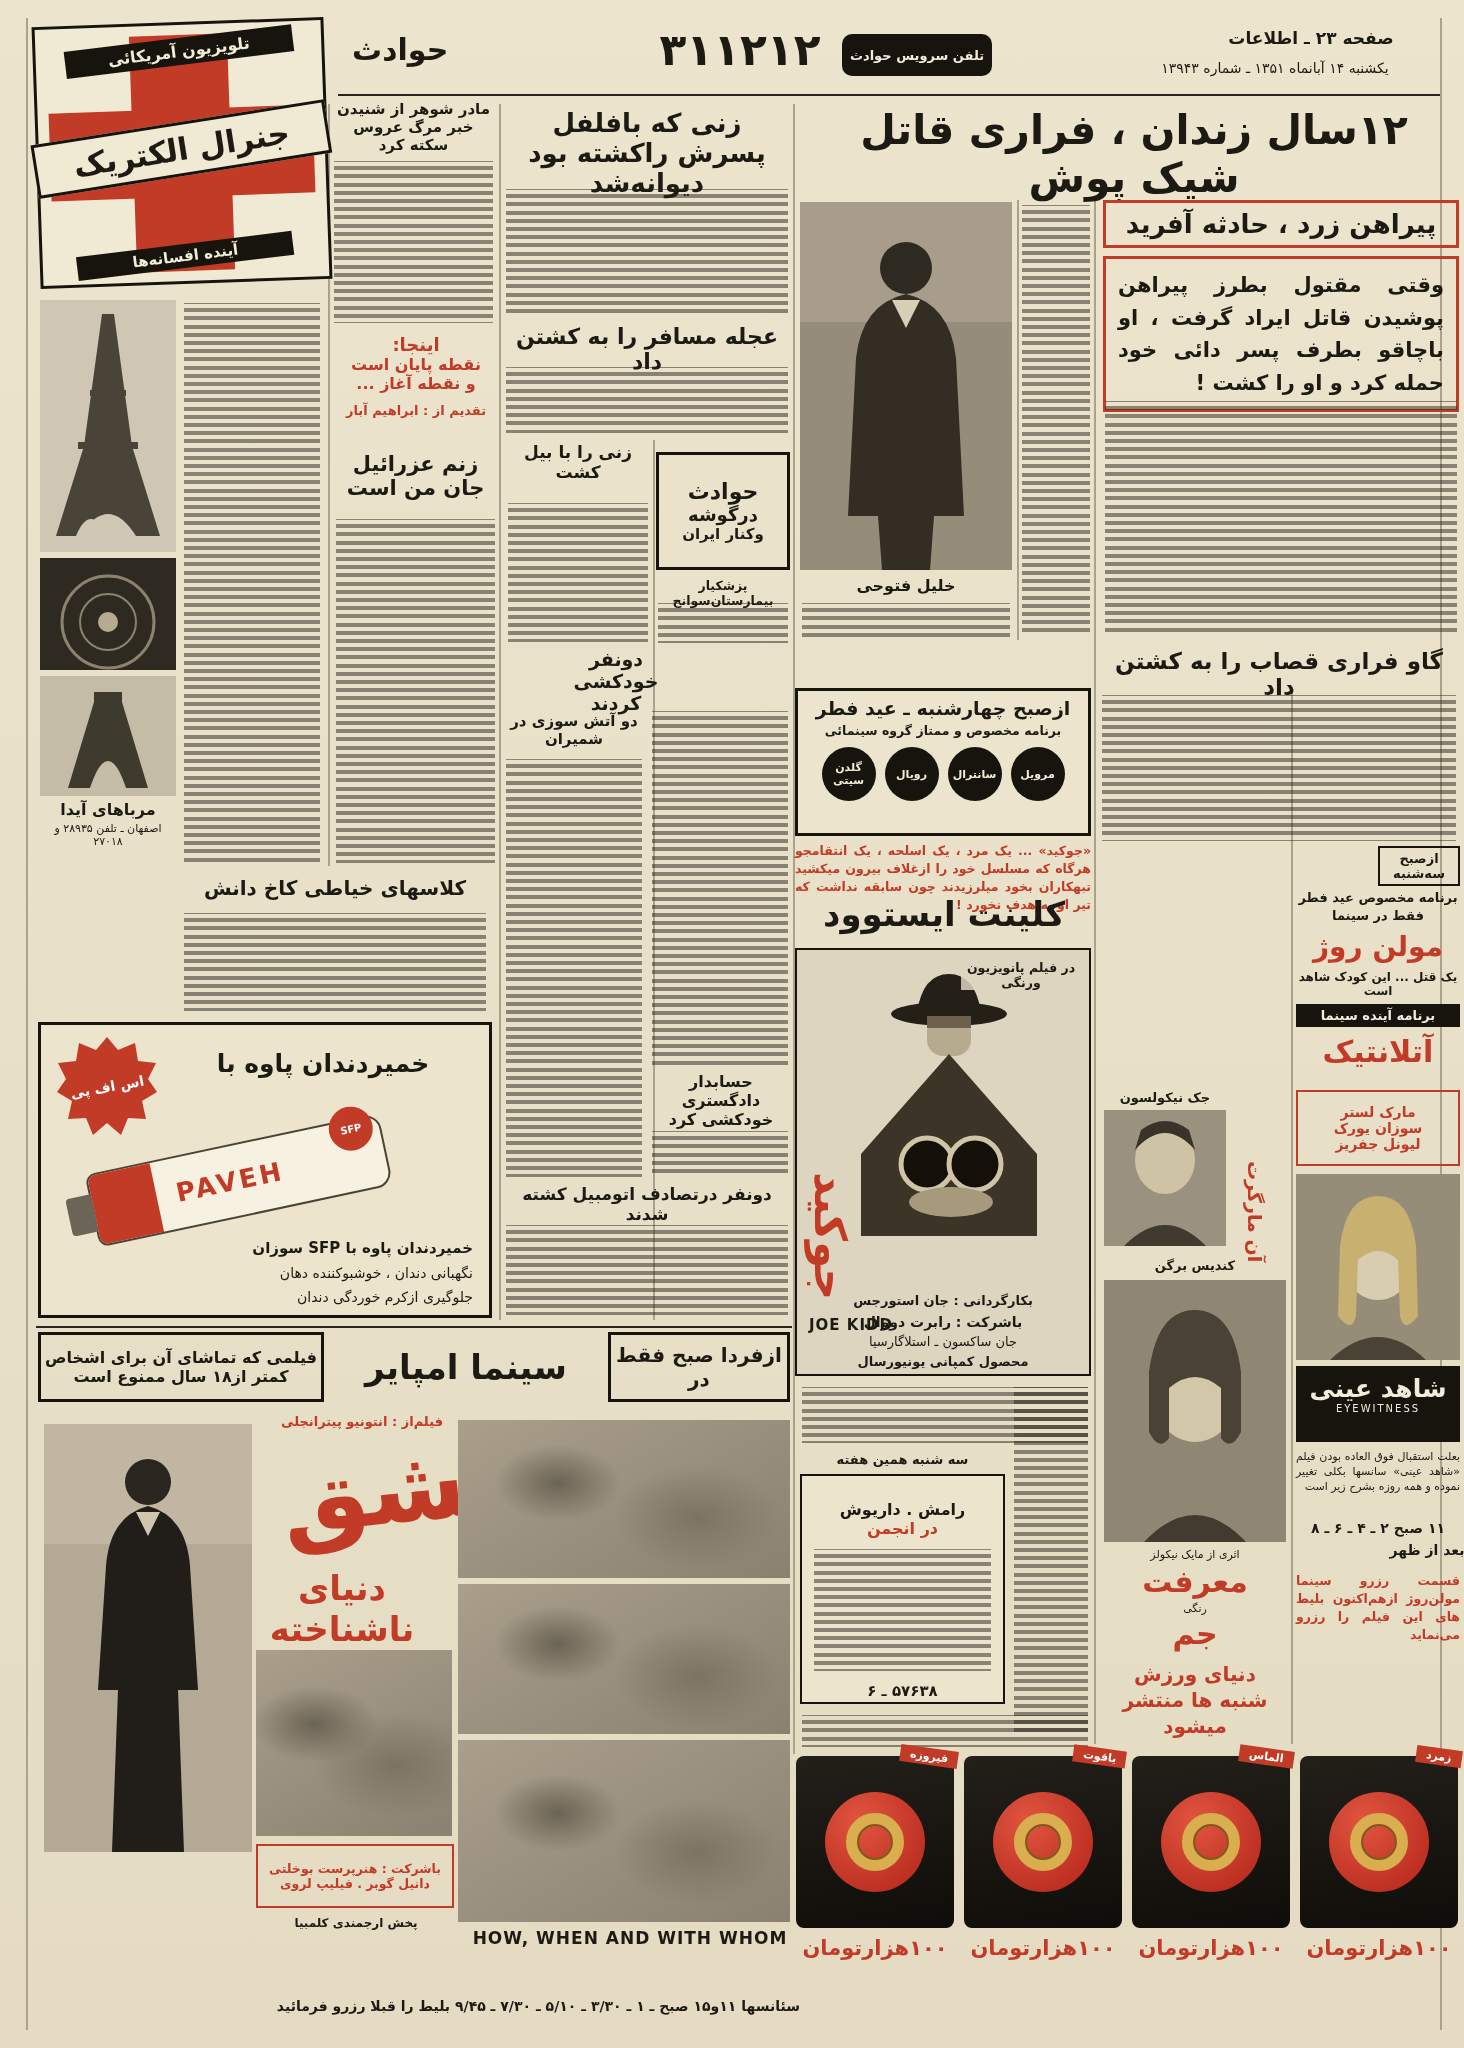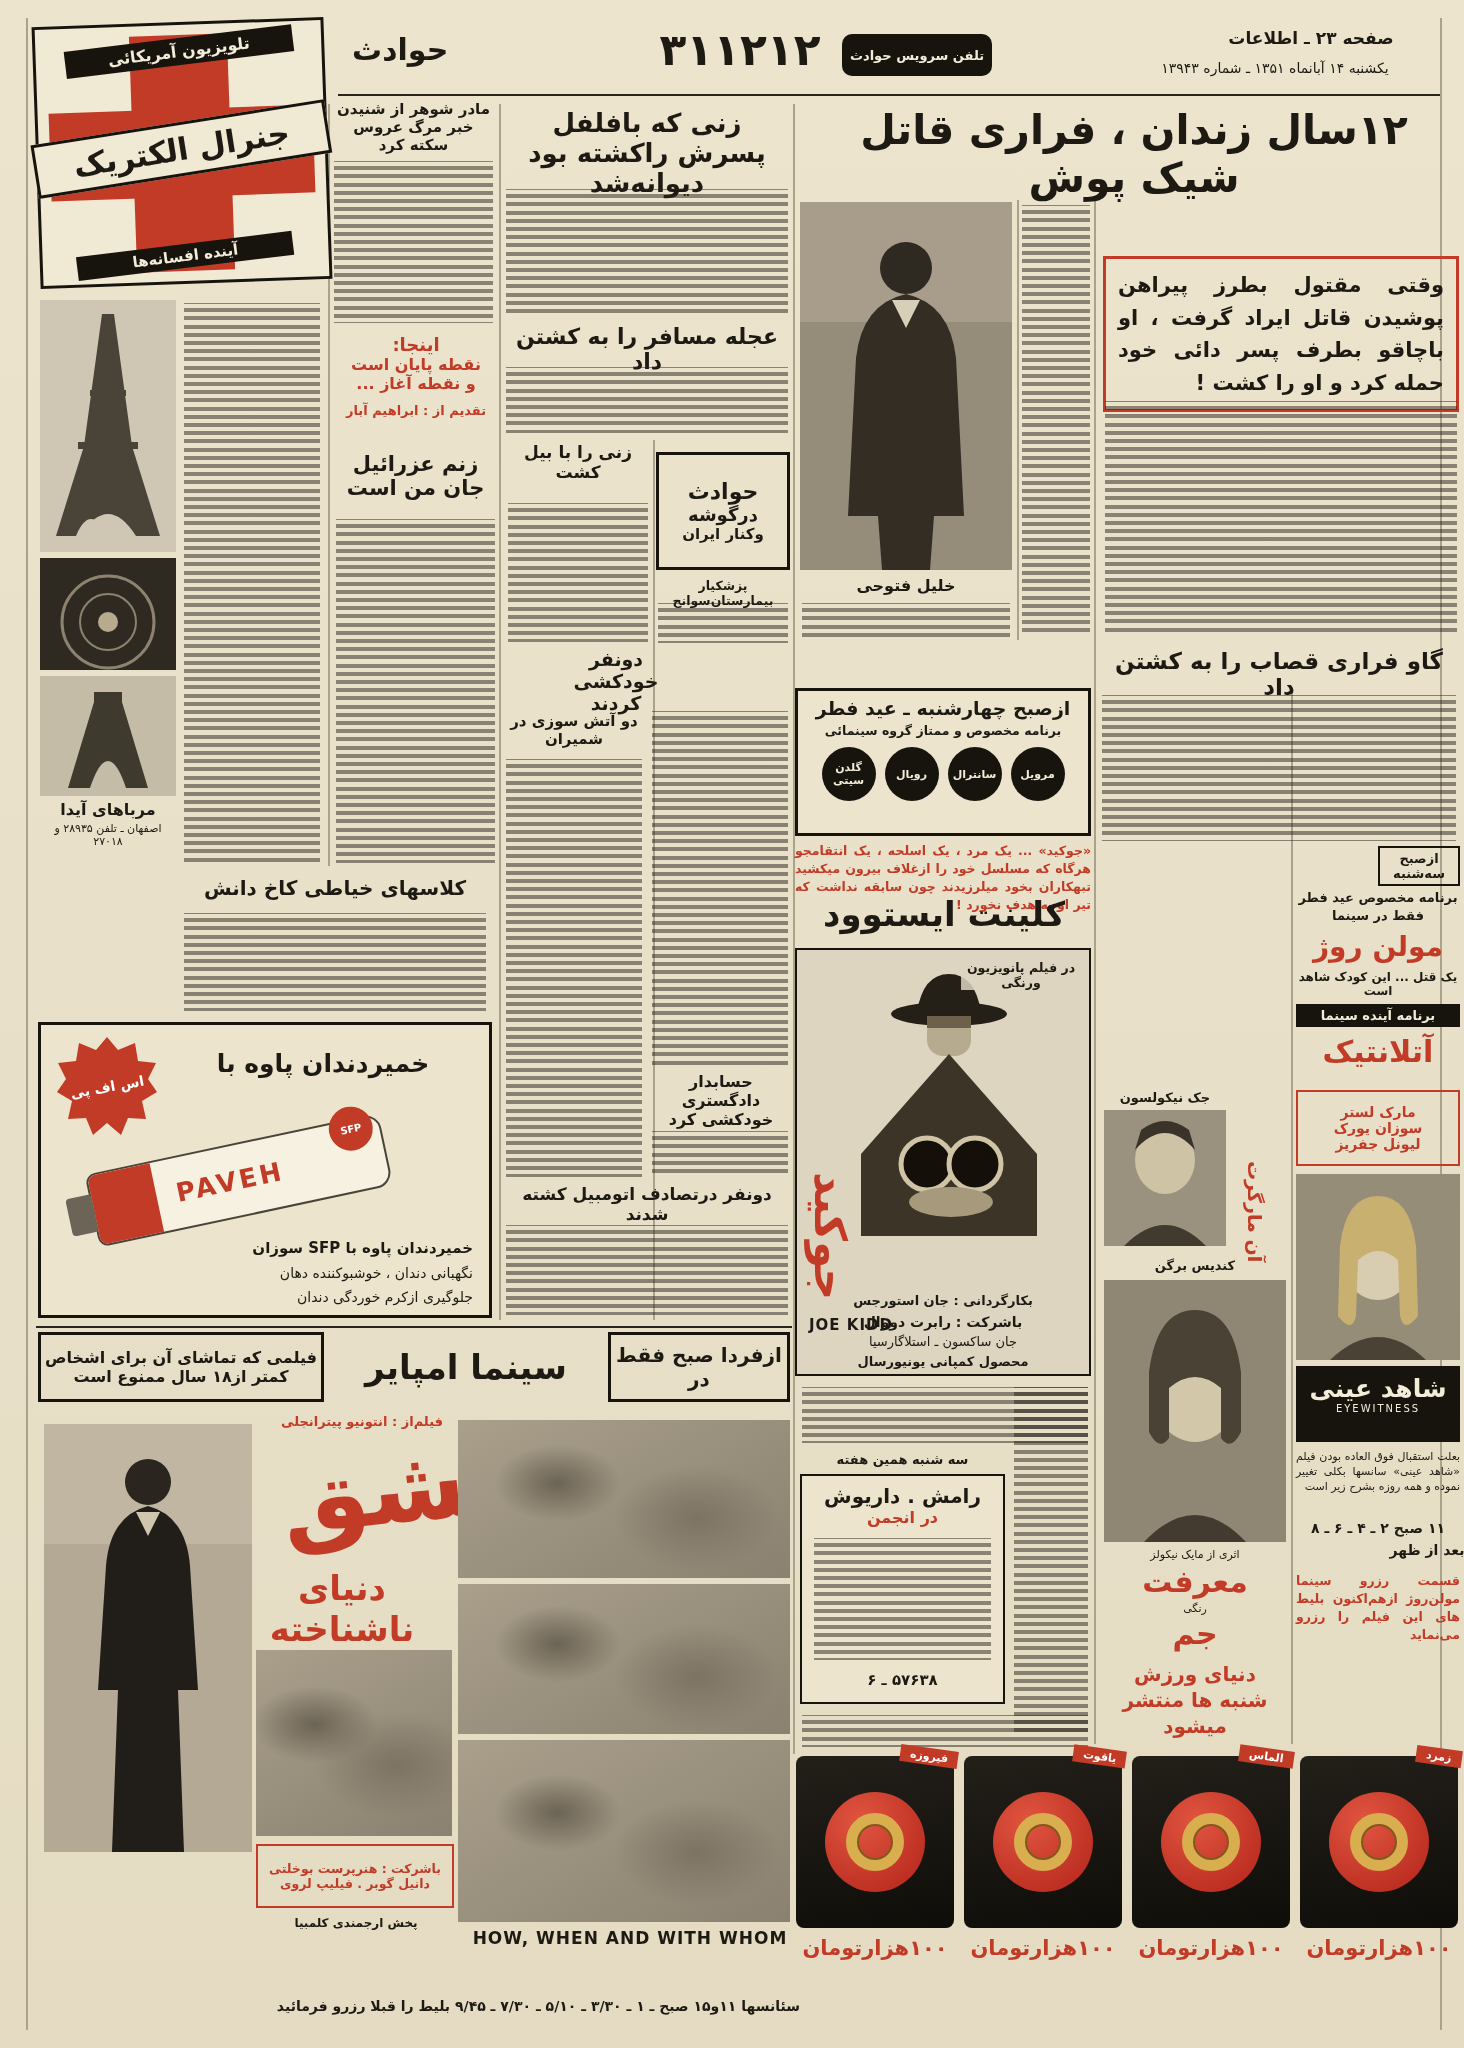--- a/index.html
+++ b/index.html
@@ -49,20 +49,21 @@
 
   <div class="abs box" style="left:36px;top:22px;width:292px;height:262px;background:#f0e9d4;transform:rotate(-2deg)">
     <div class="abs" style="left:33%;top:4%;width:34%;height:92%;background:#c23b27"></div>
     <div class="abs" style="left:4%;top:33%;width:92%;height:34%;background:#c23b27"></div>
     <div class="abs blk b ctr" style="left:10%;top:5%;width:80%;padding:4px;font-size:16px;transform:rotate(-5deg)">تلویزیون آمریکائی</div>
     <div class="abs b ctr" style="left:-2%;top:38%;width:104%;background:#f0e9d4;border:3px solid #17140e;padding:6px 2px;font-size:31px;transform:rotate(-7deg)">جنرال الکتریک</div>
     <div class="abs blk b ctr" style="left:12%;bottom:5%;width:76%;padding:3px;font-size:15px;transform:rotate(-5deg)">آینده افسانه‌ها</div>
   </div>
 
   <div class="abs b ctr" style="left:810px;top:106px;width:648px;font-size:41px">۱۲سال زندان ، فراری قاتل شیک پوش</div>
+  <div class="abs rbox b ctr" style="left:1103px;top:200px;width:356px;padding:6px;font-size:26px">پیراهن زرد ، حادثه آفرید</div>
   <div class="abs rbox b" style="left:1103px;top:256px;width:356px;padding:10px 12px;font-size:21px;line-height:1.55;text-align:justify">وقتی مقتول بطرز پیراهن پوشیدن قاتل ایراد گرفت ، او باچاقو بطرف پسر دائی خود حمله کرد و او را کشت !</div>
   <div class="abs photo" style="left:800px;top:202px;width:212px;height:368px">
     <svg width="212" height="368" viewBox="0 0 212 368">
       <rect width="212" height="368" fill="#958c7a"></rect>
         <rect width="212" height="120" fill="#a79d8a"></rect>
       <circle cx="106" cy="66" r="26" fill="#2e2921"></circle>
       <path d="M106 92 q-44 10 -50 64 l-8 158 h30 l4 54 h48 l4 -54 h30 l-8 -158 q-6 -54 -50 -64 z" fill="#332d24"></path>
       <path d="M92 98 l14 28 l14 -28 z" fill="#d8cfb8"></path>
     </svg>
   </div>
@@ -201,21 +202,21 @@
     <div class="ltr" style="font-size:10px;letter-spacing:2px">EYEWITNESS</div>
   </div>
   <div class="abs" style="left:1296px;top:1450px;width:164px;font-size:11px;line-height:1.35;text-align:justify">بعلت استقبال فوق العاده بودن فیلم «شاهد عینی» سانسها بکلی تغییر نموده و همه روزه بشرح زیر است</div>
   <div class="abs b ctr" style="left:1296px;top:1520px;width:164px;font-size:14px">۱۱ صبح ۲ ـ ۴ ـ ۶ ـ ۸</div>
   <div class="abs b ctr" style="left:1356px;top:1542px;width:164px;font-size:14px">۱۰ بعد از ظهر</div>
   <div class="abs red b" style="left:1296px;top:1572px;width:164px;font-size:12.5px;line-height:1.45;text-align:justify">قسمت رزرو سینما مولن‌روژ ازهم‌اکنون بلیط های این فیلم را رزرو می‌نماید</div>
 
   <div class="abs tx" style="left:800px;top:1384px;width:290px;height:62px"></div>
   <div class="abs b ctr" style="left:800px;top:1452px;width:205px;font-size:13px">سه شنبه همین هفته</div>
   <div class="abs box2 ctr" style="left:800px;top:1474px;width:205px;height:230px;background:#ece4cd">
-    <div class="b" style="font-size:20px;margin-top:8px">رامش . داریوش</div>
+    <div class="b" style="font-size:16px;margin-top:24px">رامش . داریوش</div>
     <div class="b red" style="font-size:16px">در انجمن</div>
     <div class="tx" style="height:128px;margin:8px 10px"></div>
     <div class="b" style="font-size:15px">۵۷۶۳۸ ـ ۶</div>
   </div>
   <div class="abs tx" style="left:1012px;top:1384px;width:78px;height:356px"></div>
   <div class="abs tx" style="left:800px;top:1712px;width:290px;height:38px"></div>
 
   <div class="abs box grid b ctr" style="left:38px;top:1332px;width:286px;height:70px;font-size:16px;padding:4px">فیلمی که تماشای آن برای اشخاص کمتر از۱۸ سال ممنوع است</div>
   <div class="abs b ctr" style="left:340px;top:1332px;width:252px;height:70px;font-size:34px;line-height:70px">سینما امپایر</div>
   <div class="abs box grid b ctr" style="left:608px;top:1332px;width:182px;height:70px;font-size:20px;padding:4px">ازفردا صبح فقط در</div>

